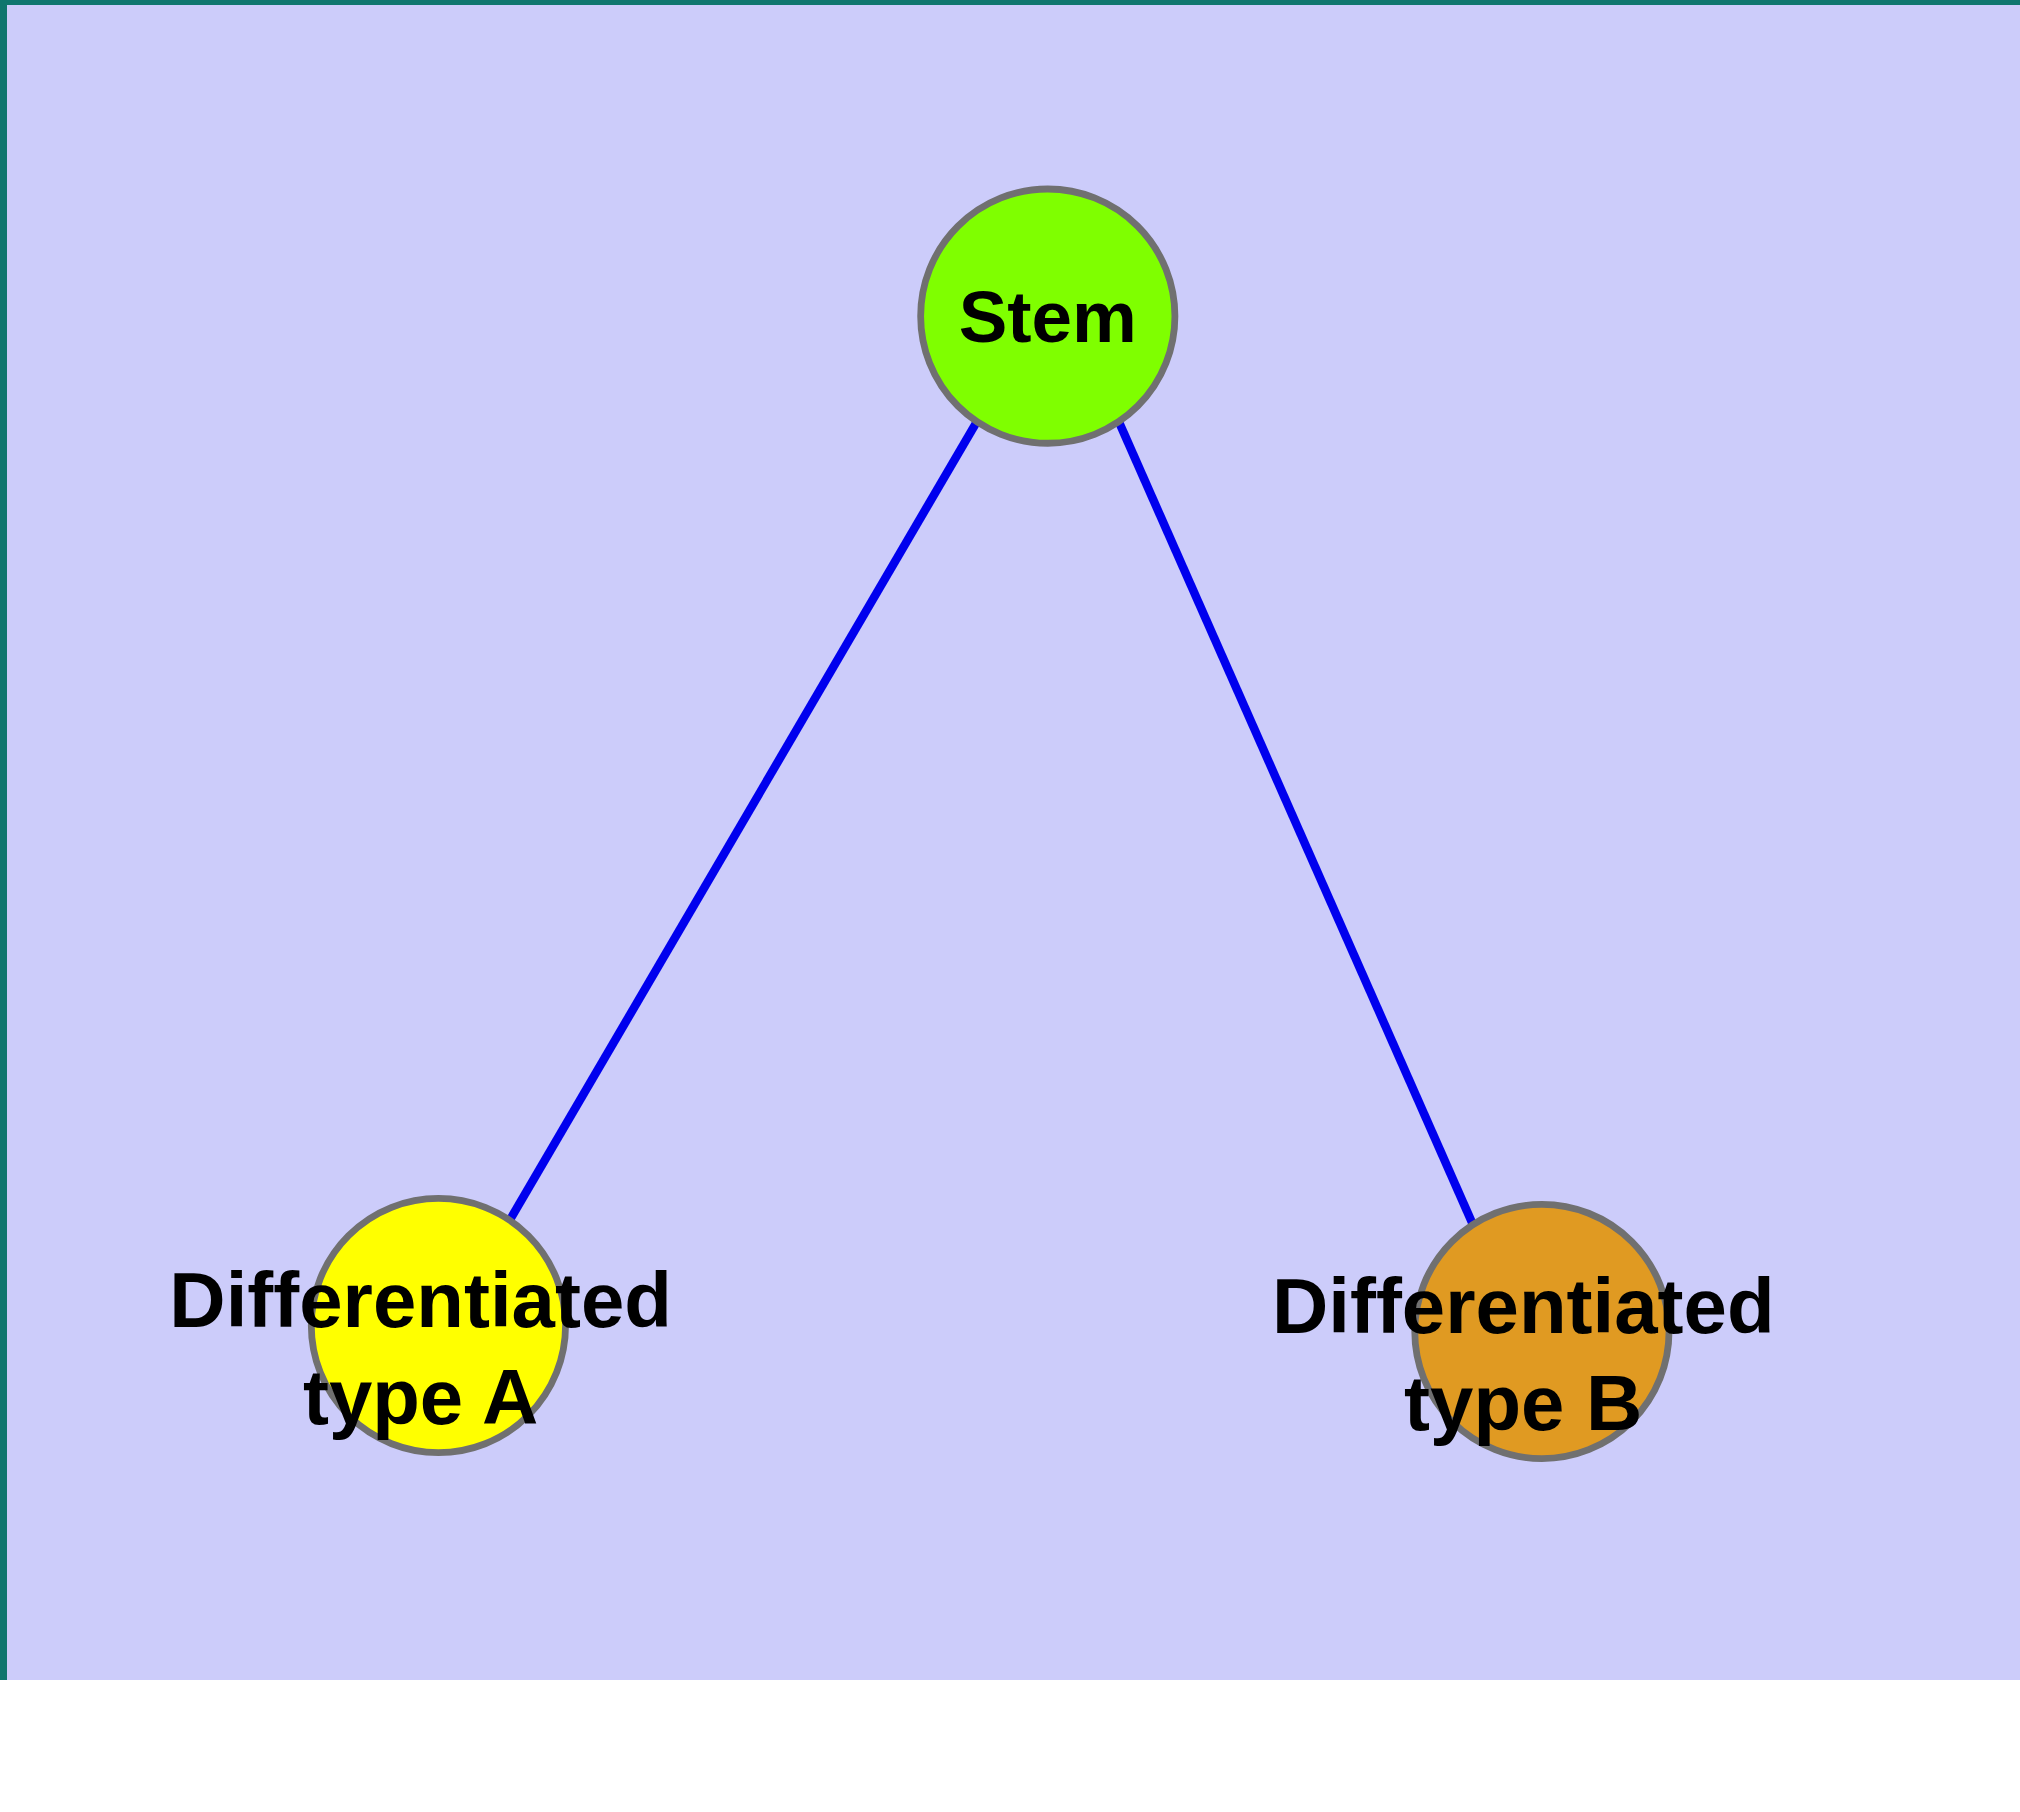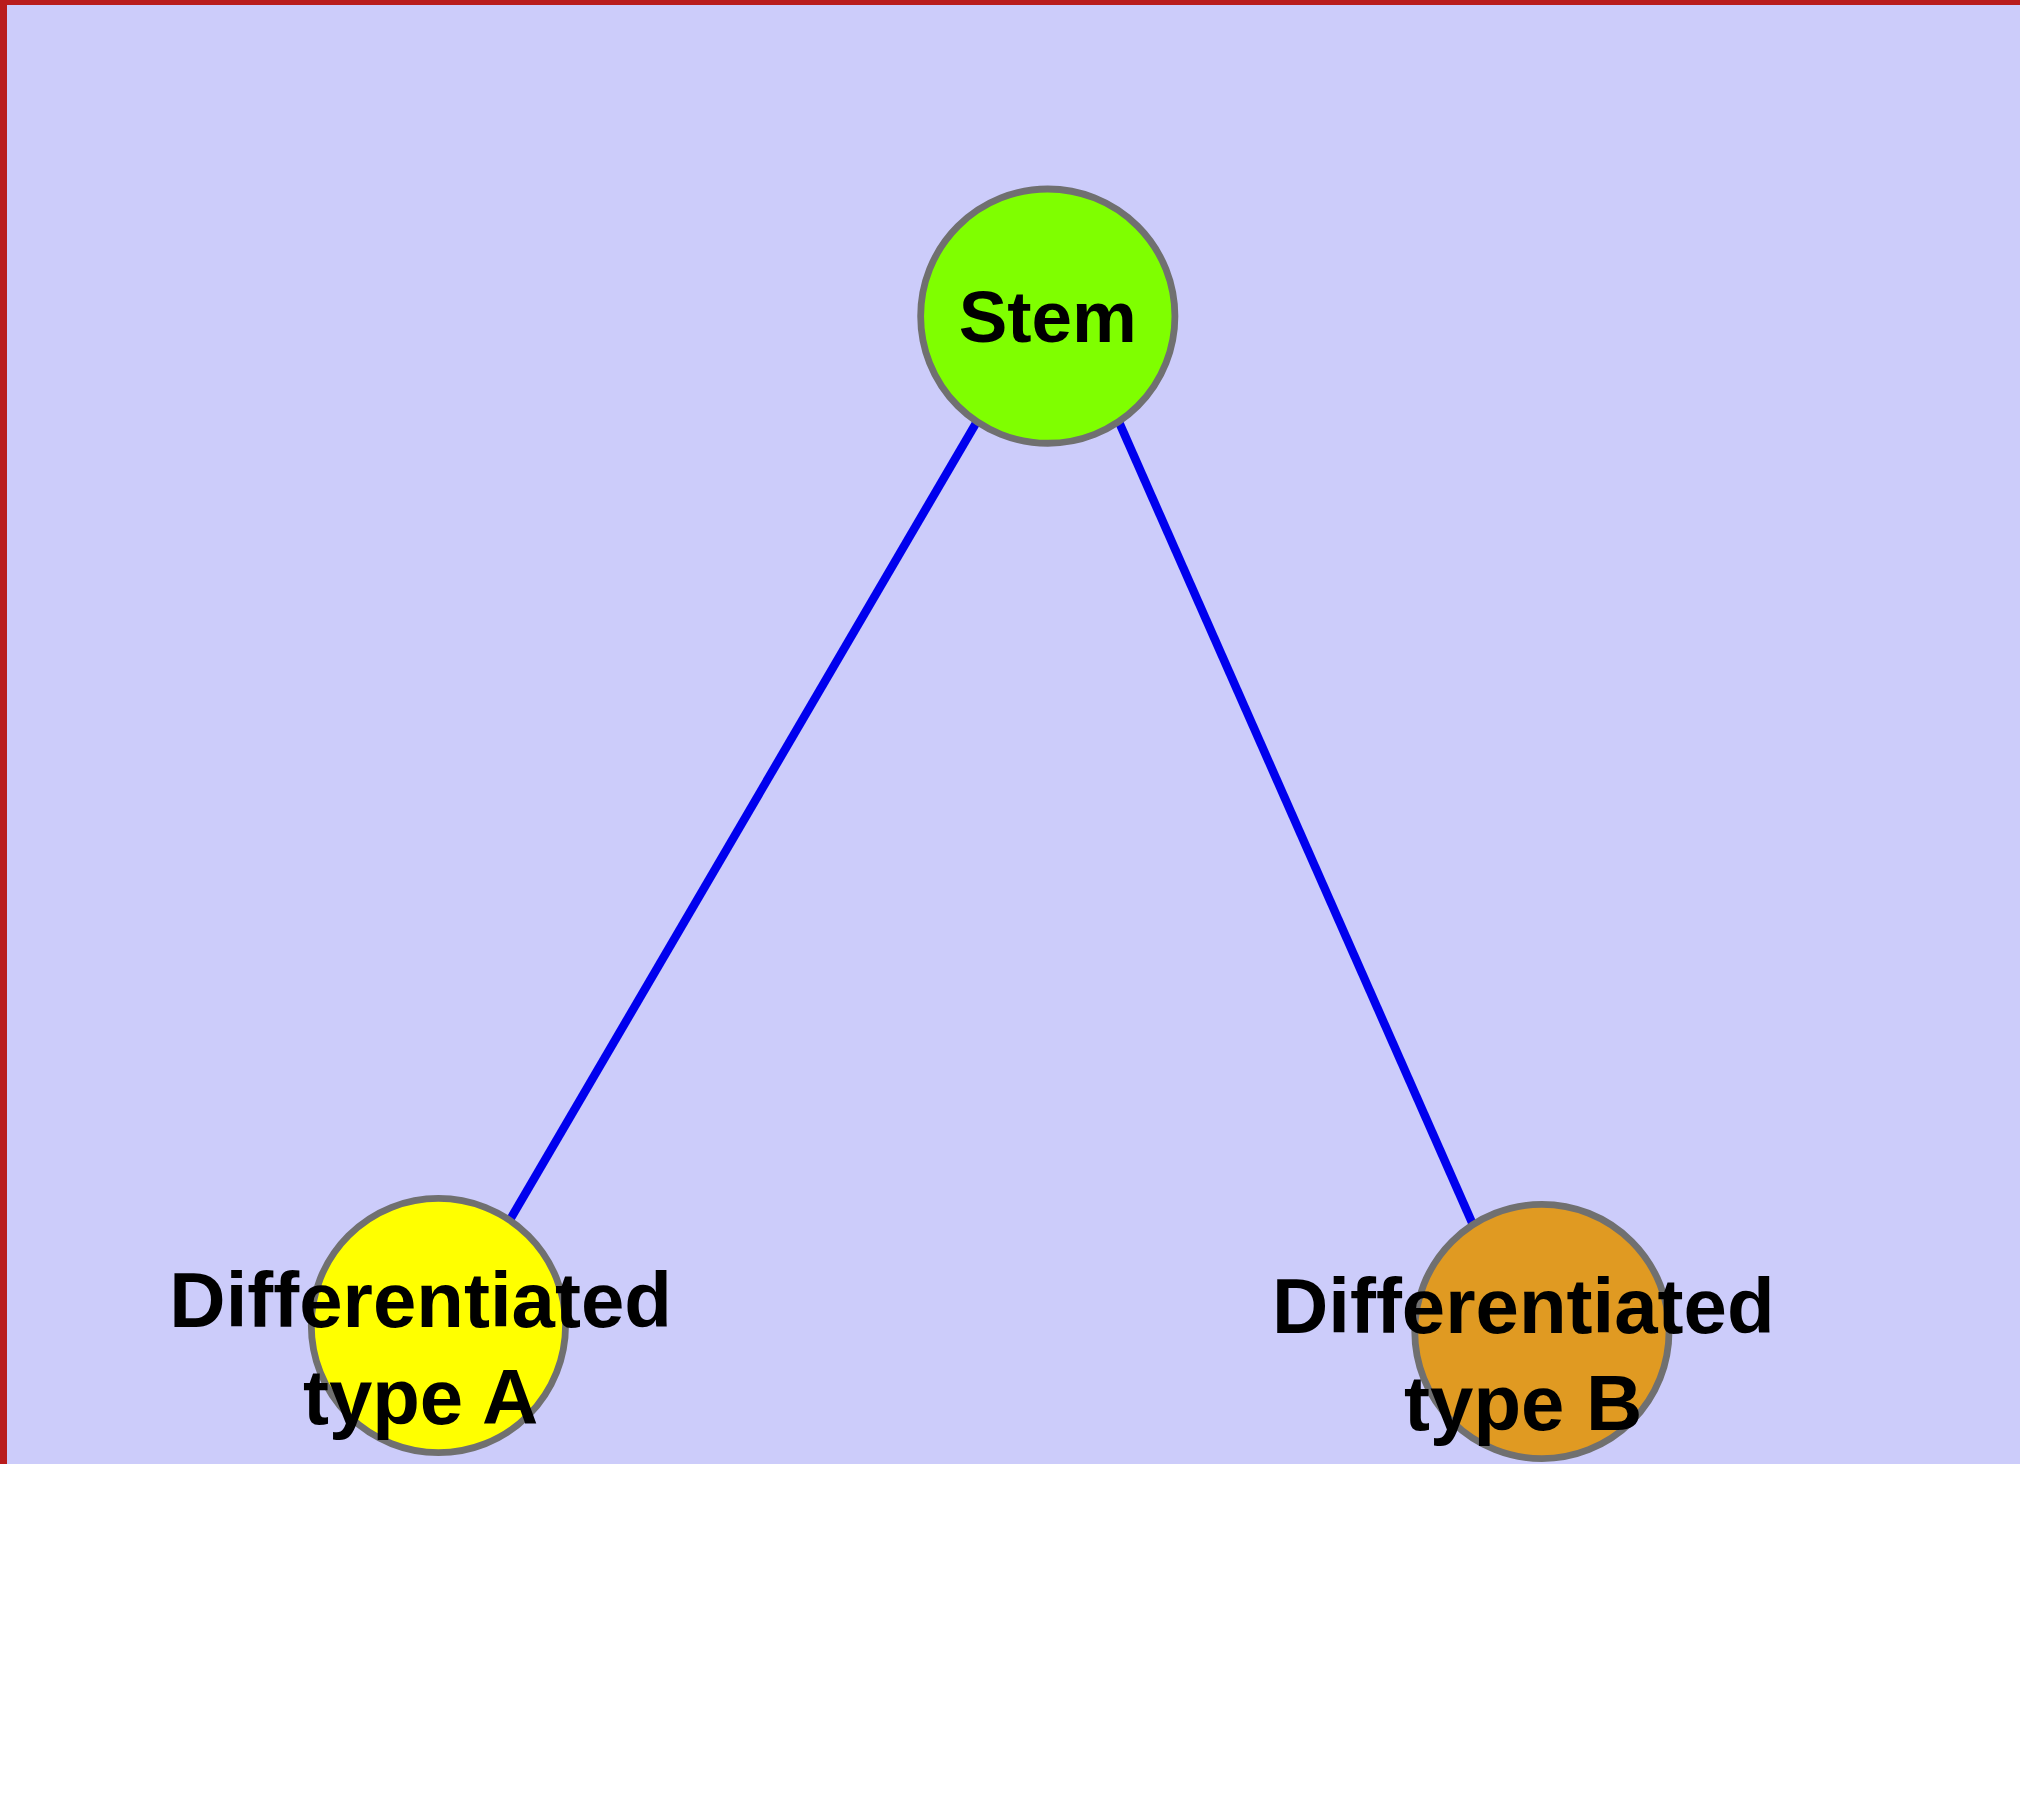--- a/index.html
+++ b/index.html
@@ -4,22 +4,22 @@
 <title>Cell differentiation graph</title>
 <style>
   html, body {
     margin: 0;
     padding: 0;
     background: #ffffff;
   }
   #stage {
     position: relative;
     width: 2021px;
-    height: 1464px;
-    background: #b91c1c;
+    height: 1680px;
+    background: #0f766e;
     overflow: hidden;
     font-family: "Liberation Sans", "DejaVu Sans", sans-serif;
   }
   #canvas-bg {
     position: absolute;
     left: 6.8px;
     top: 5.1px;
     width: 2014px;
     height: 1800px;
     background: #ccccfa;

